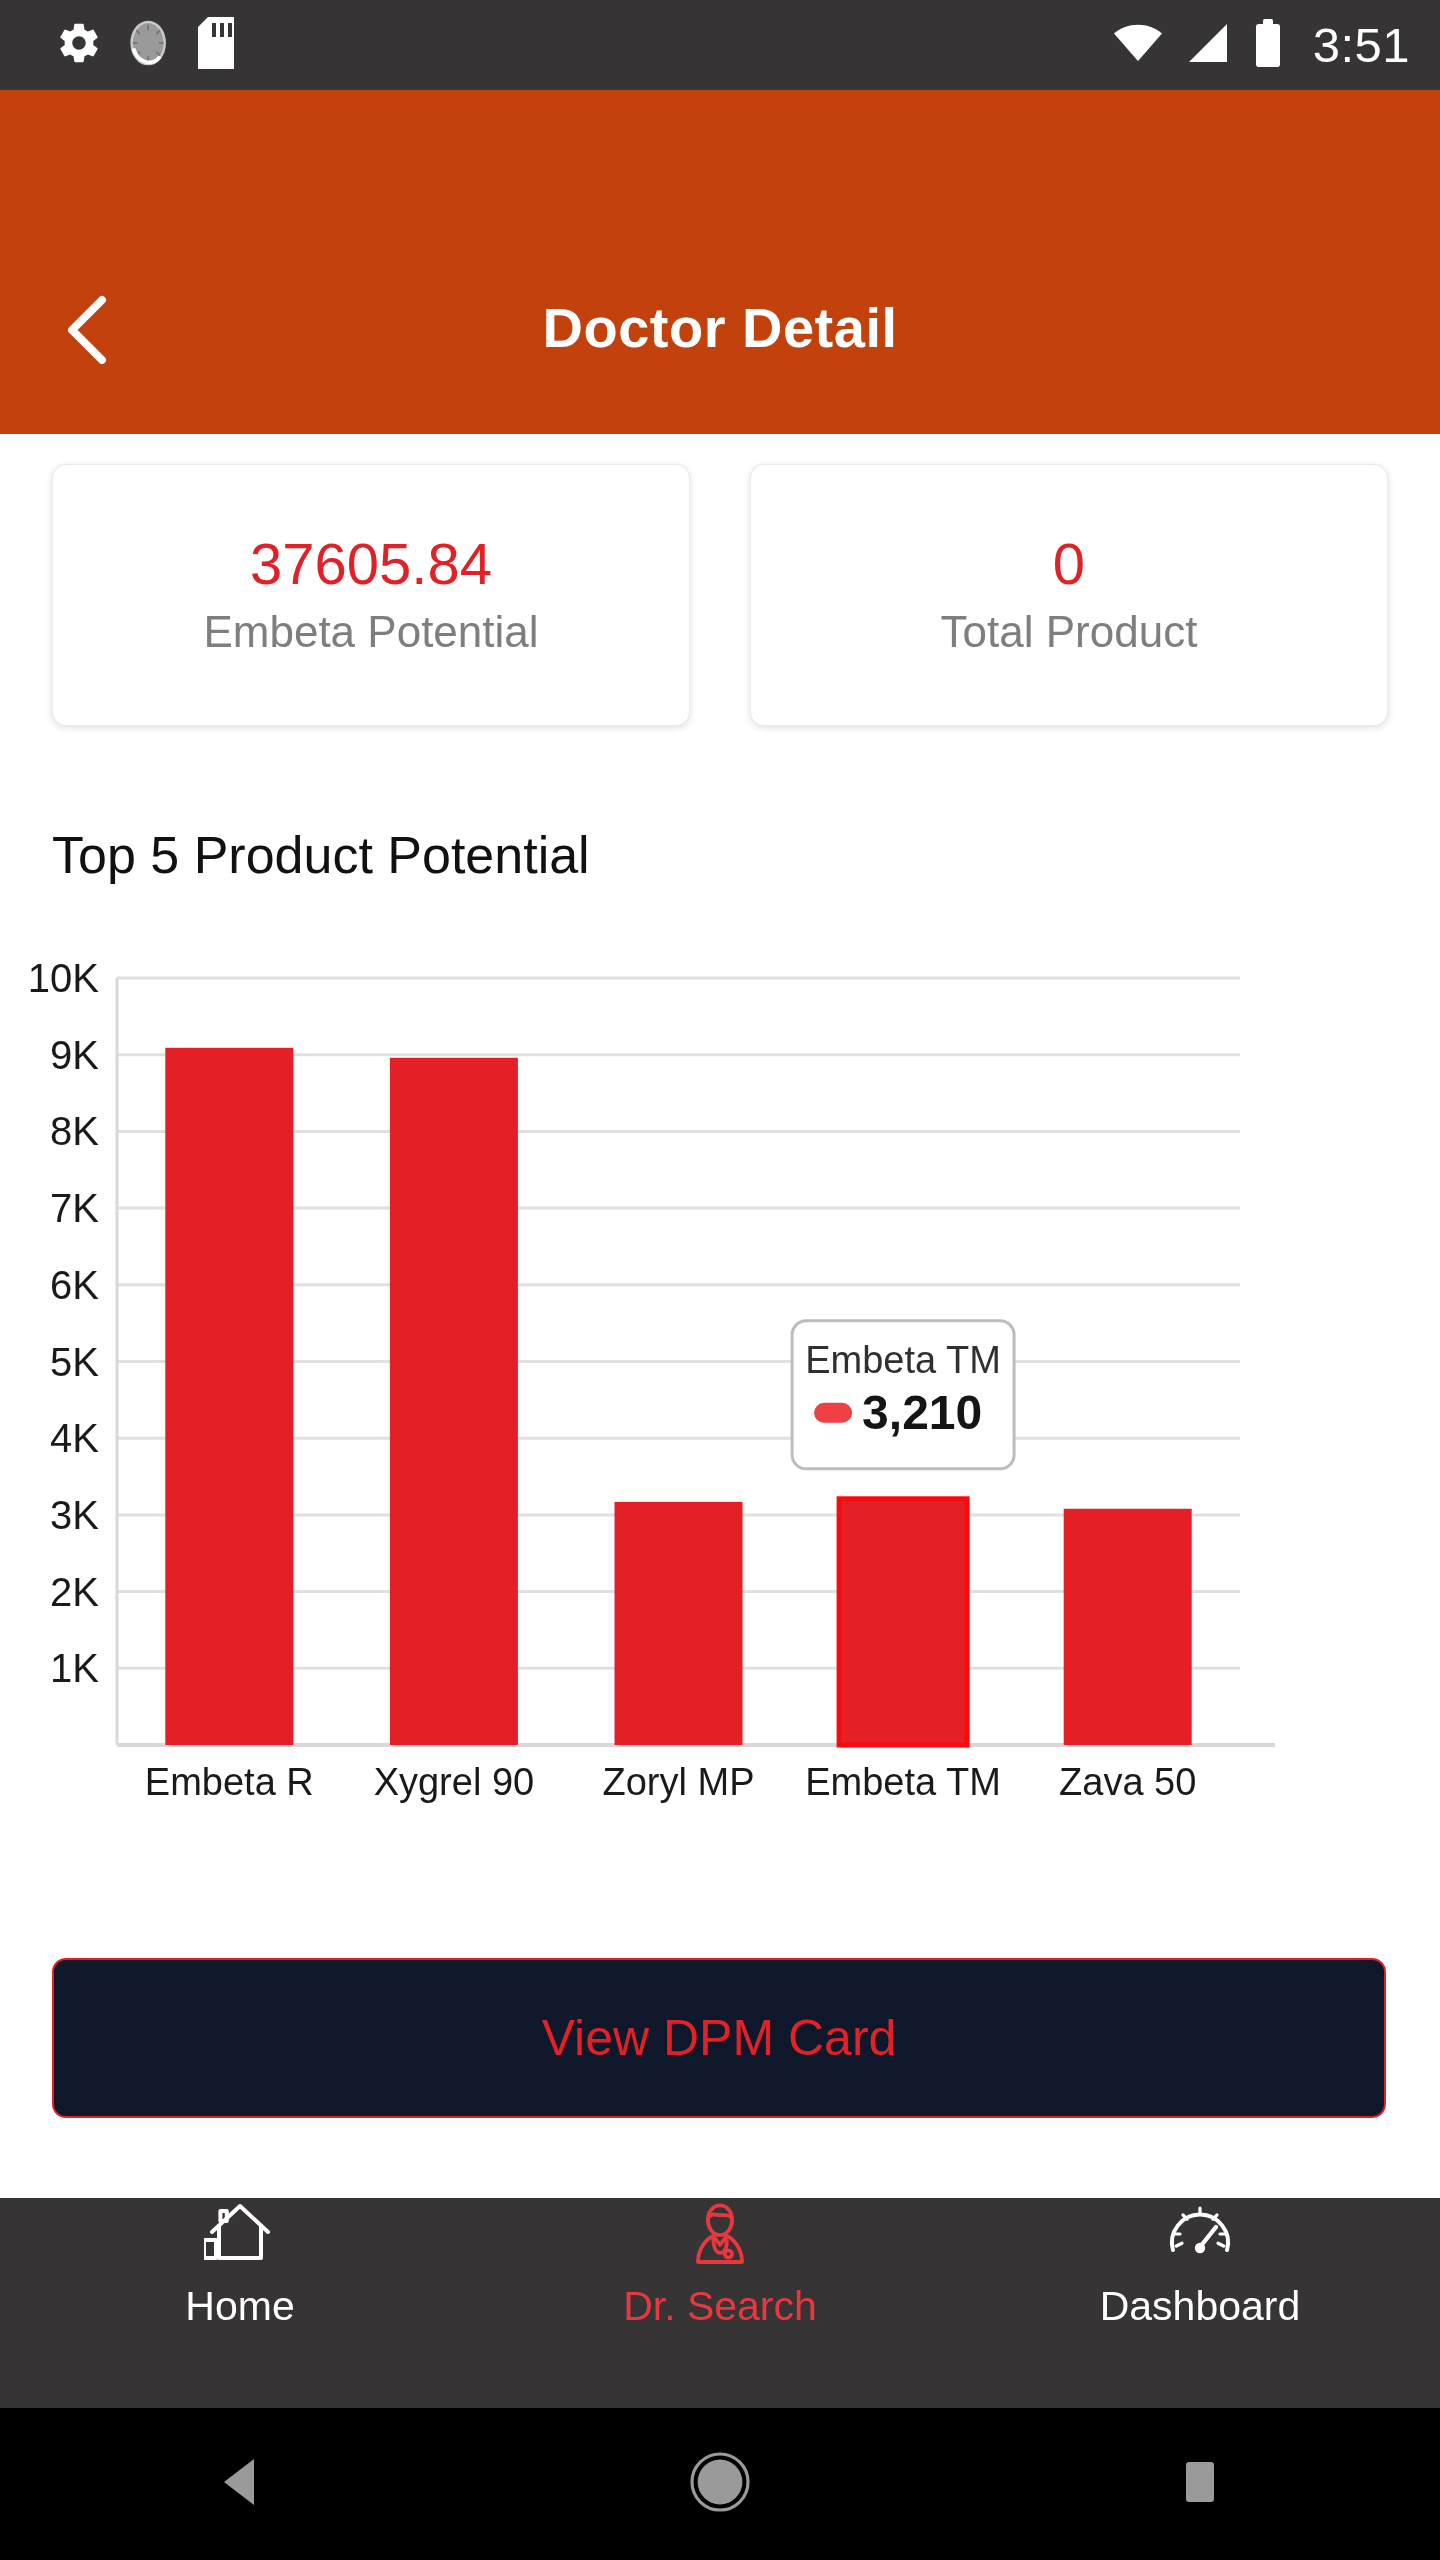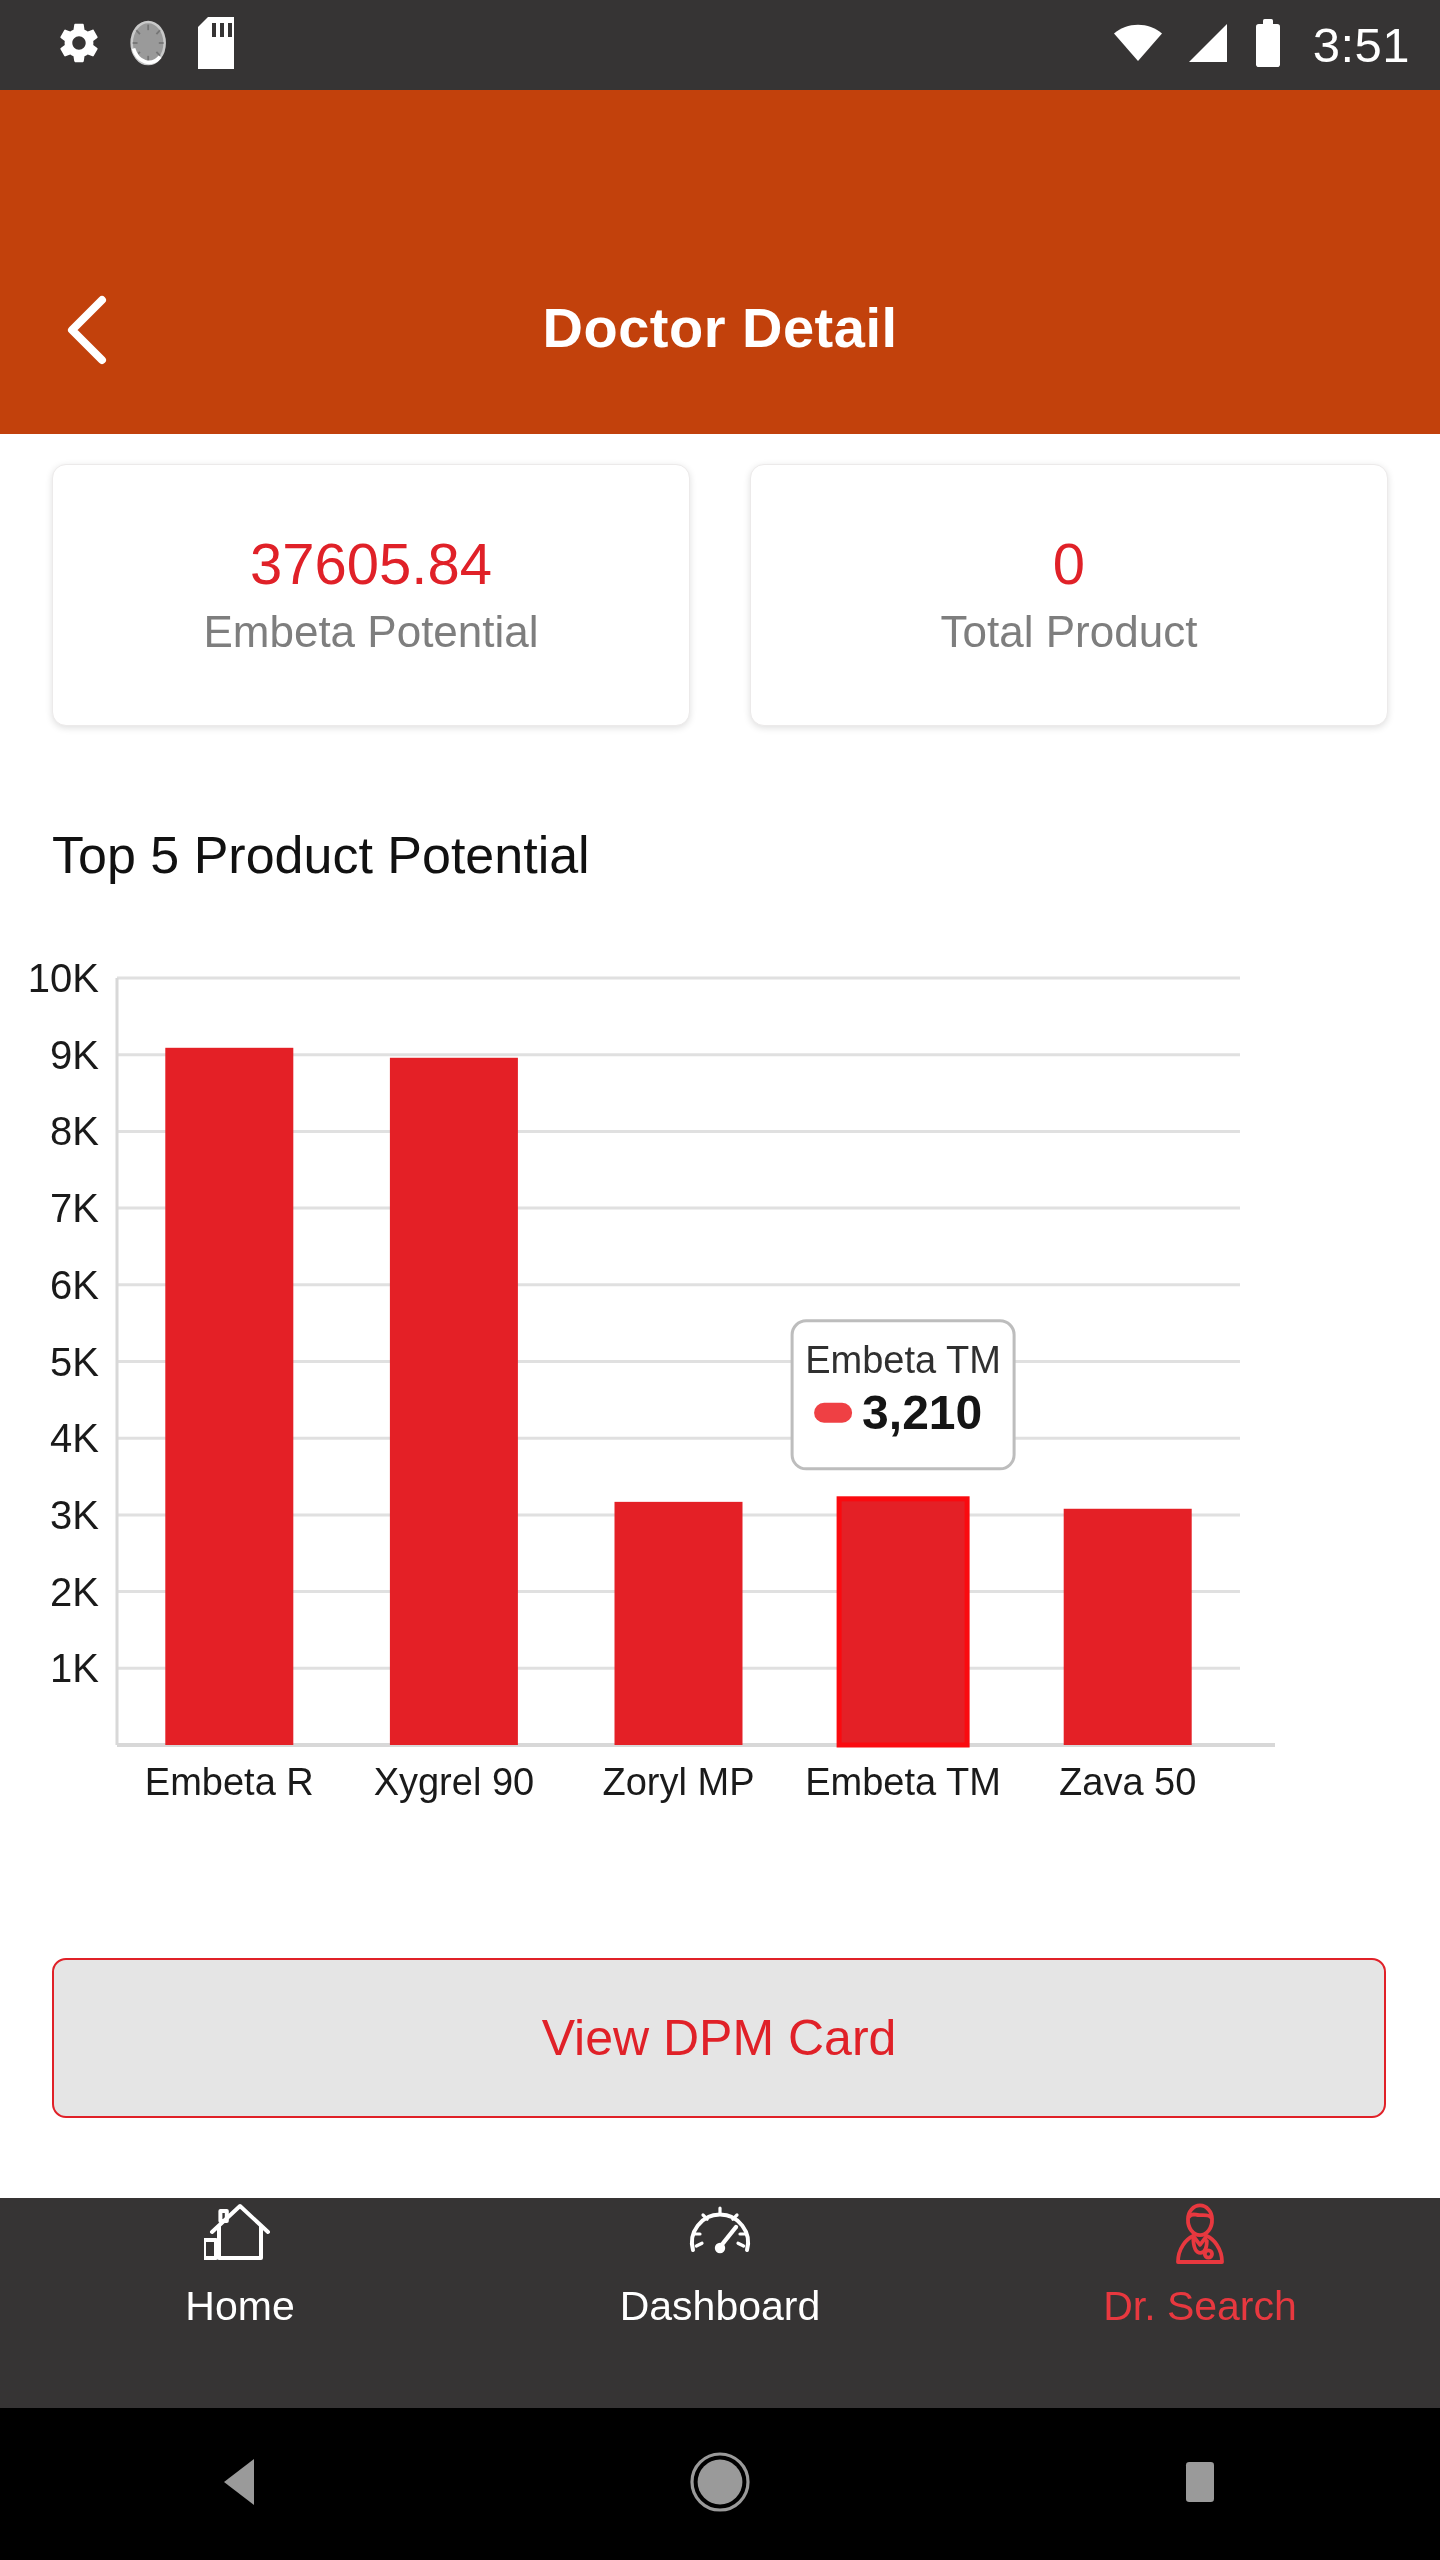--- a/index.html
+++ b/index.html
@@ -74,21 +74,21 @@
   .chart-wrap{
     position:absolute;top:930px;left:0;width:1440px;height:880px;
   }
   .chart-svg{display:block;}
 
   
   .dpm-btn{
     position:absolute;top:1958px;left:52px;
     width:1334px;height:160px;
     border:2px solid #e02128;border-radius:14px;
-    background:#e5e5e5;
+    background:#0f172a;
     display:flex;align-items:center;justify-content:center;
     color:#e02128;font-size:50px;
     cursor:pointer;box-sizing:border-box;
   }
 
   
   .bottomnav{
     position:absolute;top:2198px;left:0;width:1440px;height:210px;
     background:#363434;
     display:flex;align-items:center;
@@ -251,53 +251,53 @@
       <svg width="72" height="72" viewBox="0 0 36 36" fill="none" stroke="#ffffff" stroke-width="2" stroke-linejoin="round" stroke-linecap="round">
         <polyline points="4,17 18,4 32,17"></polyline>
         <polyline points="7.5,14.2 7.5,30 28.5,30 28.5,14.2"></polyline>
         <rect x="8.2" y="6.5" width="3.2" height="5"></rect>
         <rect x="15,0" y="21" width="6" height="9"></rect>
       </svg>
     </span>
     <span class="nav-label">Home</span>
   </div>
 
+  <div class="nav-item active">
+    <span class="nav-icon">
+      <svg width="72" height="72" viewBox="0 0 36 36" fill="none" stroke="#e8383f" stroke-width="1.9" stroke-linecap="round" stroke-linejoin="round">
+        <path d="M12 10.5 A6 6.8 0 0 1 24 10.5 A6 7.6 0 0 1 18 18.6 A6 7.6 0 0 1 12 10.5 Z"></path>
+        <path d="M12.6 9.4 C14 7.2 15.6 8.6 17.6 8.6 C20 8.6 22.4 8.2 23.4 9.6"></path>
+        <path d="M7 32 C7 25.2 11.2 20.4 14.6 19 L18 23.4 L21.4 19 C24.8 20.4 29 25.2 29 32 Z"></path>
+        <path d="M14.6 19 C14.6 24 15.6 27.4 18.2 27.4 C20.6 27.4 21.4 24.6 21.4 21.4"></path>
+        <circle cx="22.2" cy="28" r="1.8"></circle>
+      </svg>
+    </span>
+    <span class="nav-label">Dr. Search</span>
+  </div>
+
   <div class="nav-item">
     <span class="nav-icon">
       <svg width="72" height="72" viewBox="0 0 36 36" fill="none" stroke="#ffffff" stroke-width="2" stroke-linecap="round">
         <path d="M4.5 26 A14 14 0 1 1 31.5 26"></path>
         <g stroke-width="1.6">
           <line x1="18" y1="5" x2="18" y2="8"></line>
           <line x1="9.5" y1="8.5" x2="11.6" y2="10.6"></line>
           <line x1="26.5" y1="8.5" x2="24.4" y2="10.6"></line>
           <line x1="5" y1="18" x2="8" y2="18"></line>
           <line x1="31" y1="18" x2="28" y2="18"></line>
           <line x1="6.2" y1="24" x2="9" y2="22.6"></line>
           <line x1="29.8" y1="24" x2="27" y2="22.6"></line>
         </g>
         <line x1="18" y1="24.5" x2="26" y2="14.5" stroke-width="2.2"></line>
         <circle cx="18" cy="25" r="2.6" fill="#ffffff" stroke="none"></circle>
       </svg>
     </span>
     <span class="nav-label">Dashboard</span>
   </div>
 
-  <div class="nav-item active">
-    <span class="nav-icon">
-      <svg width="72" height="72" viewBox="0 0 36 36" fill="none" stroke="#e8383f" stroke-width="1.9" stroke-linecap="round" stroke-linejoin="round">
-        <path d="M12 10.5 A6 6.8 0 0 1 24 10.5 A6 7.6 0 0 1 18 18.6 A6 7.6 0 0 1 12 10.5 Z"></path>
-        <path d="M12.6 9.4 C14 7.2 15.6 8.6 17.6 8.6 C20 8.6 22.4 8.2 23.4 9.6"></path>
-        <path d="M7 32 C7 25.2 11.2 20.4 14.6 19 L18 23.4 L21.4 19 C24.8 20.4 29 25.2 29 32 Z"></path>
-        <path d="M14.6 19 C14.6 24 15.6 27.4 18.2 27.4 C20.6 27.4 21.4 24.6 21.4 21.4"></path>
-        <circle cx="22.2" cy="28" r="1.8"></circle>
-      </svg>
-    </span>
-    <span class="nav-label">Dr. Search</span>
-  </div>
-
 </div>
 
 <div class="sysnav">
   <div class="sys-btn">
     <span>
       <svg width="44" height="52" viewBox="0 0 22 26" fill="#9a9a9a">
         <path d="M18 1.5 L18 24.5 L3 13 Z"></path>
       </svg>
     </span>
   </div>

